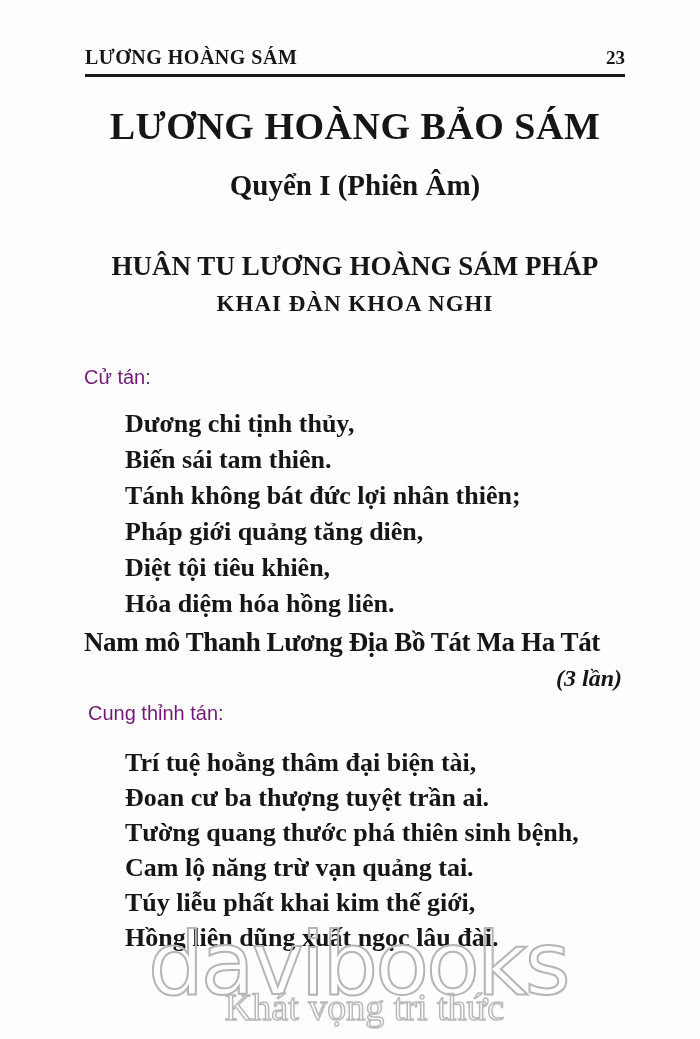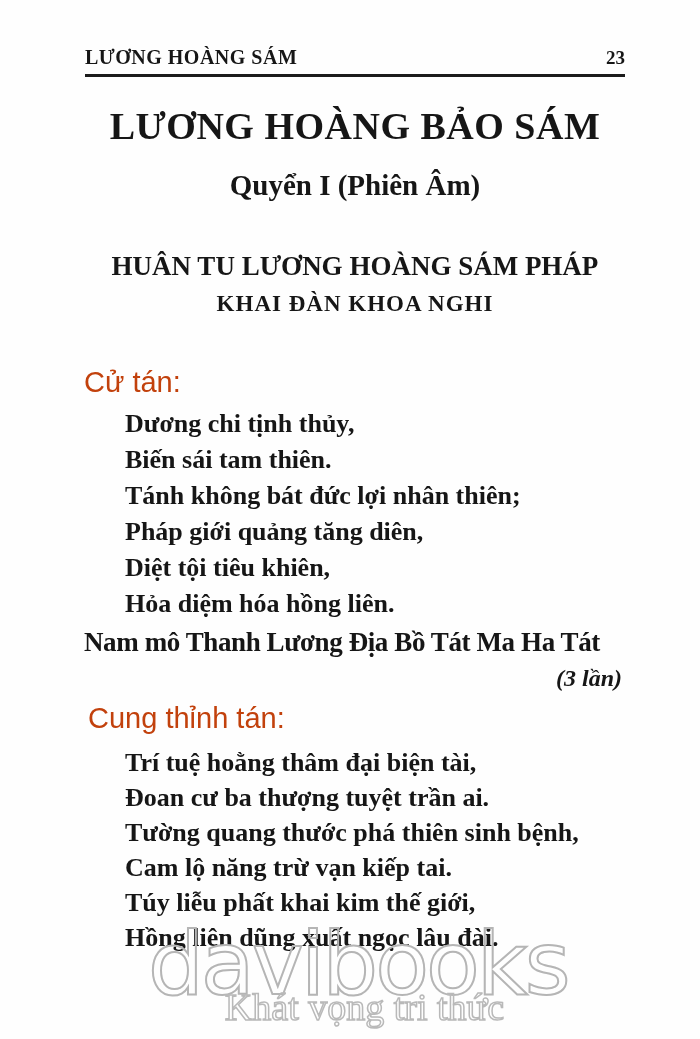--- a/index.html
+++ b/index.html
@@ -79,23 +79,23 @@
     text-align: center;
     font-size: 23px;
     font-weight: 700;
     letter-spacing: 1px;
   }
   
   .chant-label {
     position: absolute;
     left: 84px;
     font-family: "Liberation Sans", "DejaVu Sans", sans-serif;
-    font-size: 29px;
+    font-size: 20px;
     font-weight: 400;
-    color: #c2410c;
+    color: #701a75;
   }
   .label-cu-tan { top: 366px; }
   .label-cung-thinh { top: 702px; left: 88px; }
   
   .verse {
     position: absolute;
     left: 125px;
     font-size: 26px;
     font-weight: 700;
     line-height: 36px;
@@ -184,21 +184,21 @@
 
   <div class="refrain">Nam mô Thanh Lương Địa Bồ Tát Ma Ha Tát</div>
   <div class="repeat-note">(3 lần)</div>
 
   <div class="chant-label label-cung-thinh">Cung thỉnh tán:</div>
 
   <div class="verse verse-2">
     <div>Trí tuệ hoằng thâm đại biện tài,</div>
     <div>Đoan cư ba thượng tuyệt trần ai.</div>
     <div>Tường quang thước phá thiên sinh bệnh,</div>
-    <div>Cam lộ năng trừ vạn kiếp tai.</div>
+    <div>Cam lộ năng trừ vạn quảng tai.</div>
     <div>Túy liễu phất khai kim thế giới,</div>
     <div>Hồng liên dũng xuất ngọc lâu đài.</div>
   </div>
 
   <div class="watermark">
     <div class="watermark-brand">davibooks</div>
     <div class="watermark-slogan">Khát vọng tri thức</div>
   </div>
 
 </div>

